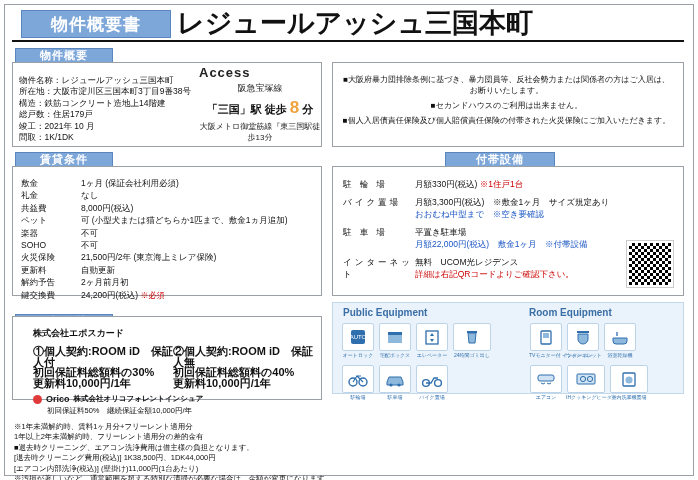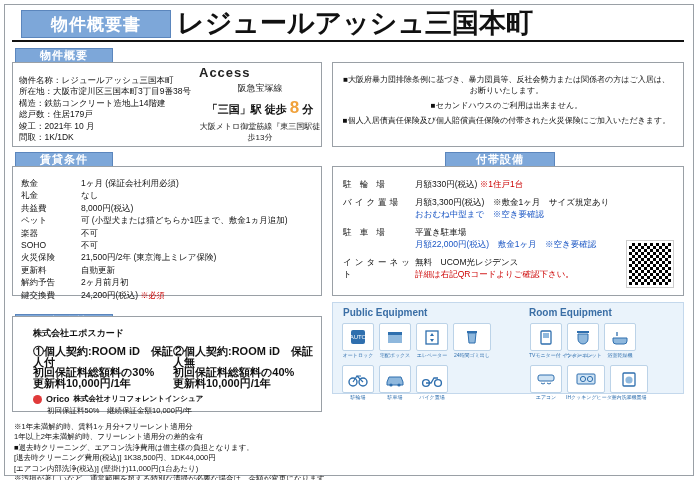--- a/index.html
+++ b/index.html
@@ -82,21 +82,21 @@
   #facil-label{position:absolute;left:445px;top:152px;width:110px;height:15px;}
   #facil-box{left:332px;top:166px;width:352px;height:130px;}
   .fac-row{display:flex;font-size:8.5px;line-height:12px;margin-bottom:6px;}
   .fac-k{width:72px;flex:0 0 72px;letter-spacing:3px;font-family:Liberation Serif, serif;}
   .fac-v{flex:1;}
   .red{color:#cc0000;}
   .blue{color:#1a56c4;}
 
   
   #guar-label{position:absolute;left:15px;top:298px;width:98px;height:15px;margin-top:16px;}
-  #guar-box{left:12px;top:316px;width:310px;height:96px;}
+  #guar-box{left:12px;top:316px;width:310px;height:84px;}
   .guar-ttl{font-size:9px;font-weight:bold;}
   .guar-cols{display:flex;font-size:11px;line-height:10.5px;font-weight:bold;}
   .guar-col{flex:1;}
   .orico-row{display:flex;align-items:center;gap:4px;font-size:8px;margin-top:6px;}
   .orico-dot{width:9px;height:9px;border-radius:50%;background:#e03a3a;flex:0 0 9px;}
 
   
   #equip-panel{left:332px;top:302px;width:352px;height:92px;background:#eaf3fb;border:1px solid #c4d8ec;}
   .eq-head{font-size:10px;color:#3a6ea5;font-weight:bold;}
   .icon-grid{display:flex;gap:3px;}
@@ -227,21 +227,21 @@
         <div class="fac-k">バイク置場</div>
         <div class="fac-v">
           <div>月額3,300円(税込)　※敷金1ヶ月　サイズ規定あり</div>
           <div class="blue">おおむね中型まで　※空き要確認</div>
         </div>
       </div>
       <div class="fac-row">
         <div class="fac-k">駐 車 場</div>
         <div class="fac-v">
           <div>平置き駐車場</div>
-          <div class="blue">月額22,000円(税込)　敷金1ヶ月　※空き要確認</div>
+          <div class="blue">月額22,000円(税込)　敷金1ヶ月　※付帯設備</div>
         </div>
       </div>
       <div class="fac-row">
         <div class="fac-k">インターネット</div>
         <div class="fac-v">
           <div>無料　UCOM光レジデンス</div>
           <div class="red">詳細は右記QRコードよりご確認下さい。</div>
         </div>
       </div>
     </div>

